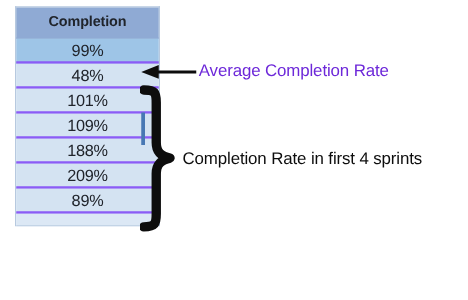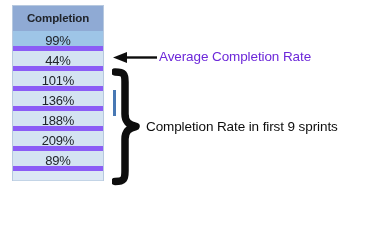--- a/index.html
+++ b/index.html
@@ -15,30 +15,30 @@
     width: 374px;
     height: 208px;
     background: #ffffff;
   }
 
   
   #table-wrap {
     position: absolute;
     left: 12px;
     top: 5px;
-    width: 92px;
+    width: 116px;
     border-left: 1px solid #b7c9df;
     border-right: 1px solid #b7c9df;
     border-top: 1px solid #b7c9df;
   }
   .cell {
     width: 100%;
     text-align: center;
     color: #20242b;
-    border-bottom: 5px solid #8b5cf6;
+    border-bottom: 2px solid #8b5cf6;
     white-space: nowrap;
   }
   .header-cell {
     background: #8faad4;
     font-weight: bold;
     font-size: 11.5px;
     line-height: 14px;
     padding: 5px 2px 5px;
     letter-spacing: -0.1px;
     border-bottom: 1px solid #8faad4;
@@ -119,27 +119,27 @@
   <div id="table-wrap">
 
     <div class="cell header-cell">
       <span class="hl">Completion</span>
     </div>
 
     <div class="cell data-cell highlight">
       <span>99%</span>
     </div>
     <div class="cell data-cell">
-      <span>44%</span>
+      <span>48%</span>
     </div>
     <div class="cell data-cell">
       <span>101%</span>
     </div>
     <div class="cell data-cell">
-      <span>136%</span>
+      <span>109%</span>
     </div>
     <div class="cell data-cell">
       <span>188%</span>
     </div>
     <div class="cell data-cell">
       <span>209%</span>
     </div>
     <div class="cell data-cell">
       <span>89%</span>
     </div>
@@ -160,15 +160,15 @@
     <svg width="36" height="118" viewBox="0 0 36 118" xmlns="http://www.w3.org/2000/svg">
       <path d="M3 4
                C 12 4, 13 6, 13 14
                L 13 46
                C 13 54, 17 57, 24 58.5
                C 17 60, 13 63, 13 71
                L 13 103
                C 13 111, 12 113.5, 3 113.5" fill="none" stroke="#0d0d0d" stroke-width="7.5" stroke-linecap="round" stroke-linejoin="round"></path>
     </svg>
   </div>
-  <div id="brace-label">Completion Rate in first 9 sprints</div>
+  <div id="brace-label">Completion Rate in first 4 sprints</div>
 
 </div>
 
 </body></html>

